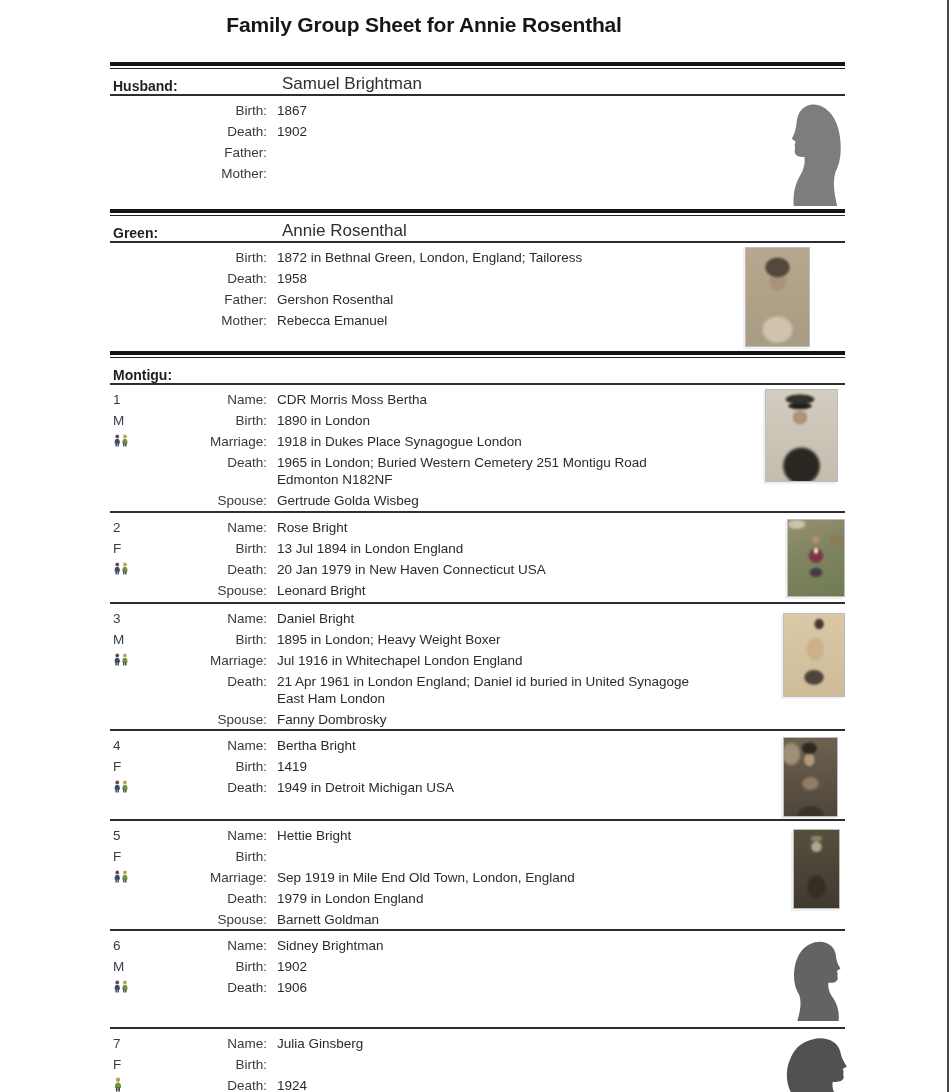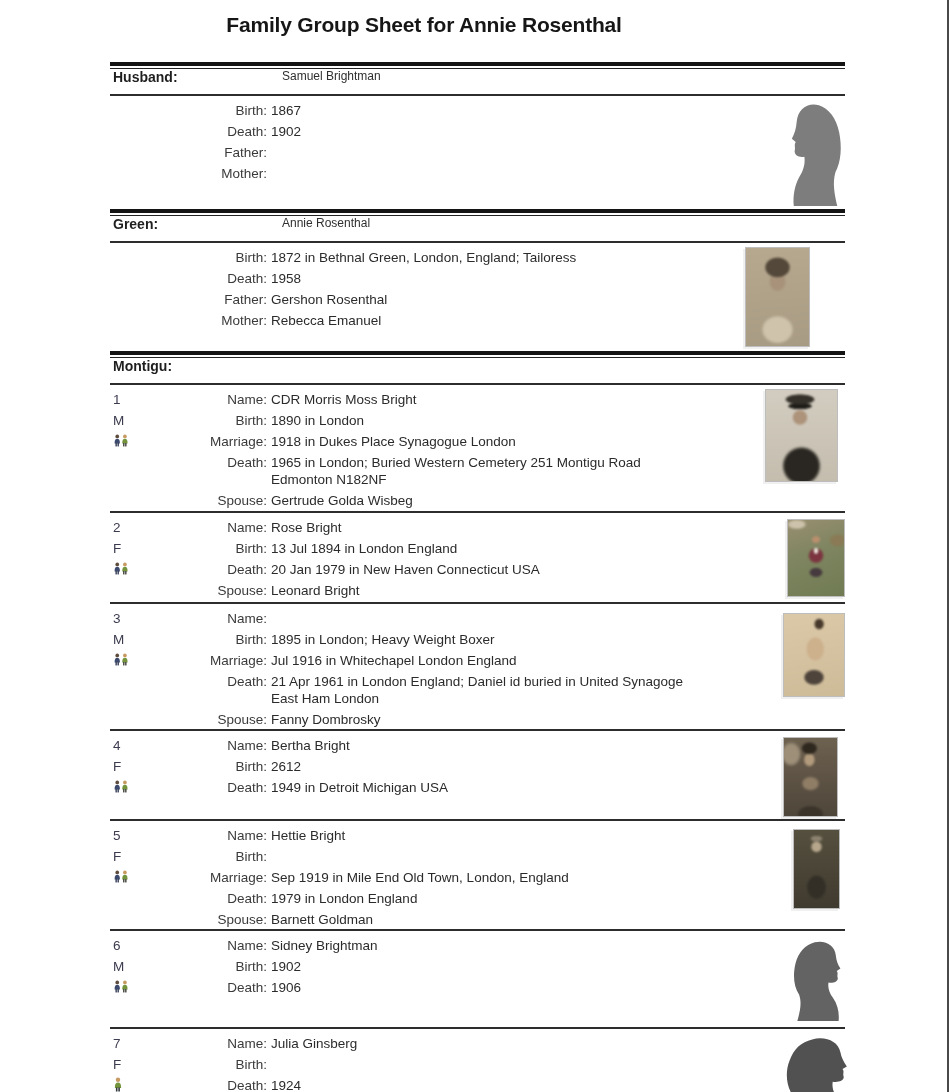--- a/index.html
+++ b/index.html
@@ -11,27 +11,27 @@
   }
   .page-edge{position:absolute;left:947px;top:0;width:2px;height:1092px;background:#4a4a4a;}
   .header{position:relative;height:62px;}
   .title{
     position:absolute;top:13px;left:0;width:848px;text-align:center;
     font-size:21px;font-weight:bold;color:#161616;letter-spacing:-0.2px;
   }
   .doc{position:absolute;left:110px;top:62px;width:735px;}
   .rule-double{height:2px;border-top:4px solid #141414;border-bottom:1px solid #232323;}
   .rule-thin{height:0;border-top:2px solid #2d2d2d;}
-  .sec-head{height:25px;display:flex;align-items:flex-start;position:relative;}
+  .sec-head{height:25px;display:flex;align-items:flex-end;position:relative;}
   .sec-label{font-weight:bold;font-size:14px;color:#1f1f1f;padding-left:3px;width:172px;box-sizing:border-box;}
-  .sec-name{font-size:12px;color:#2f2f2f;}
+  .sec-name{font-size:17px;color:#2f2f2f;}
   .fields{position:relative;padding-top:6px;box-sizing:border-box;}
   .fields--husband{min-height:113px;}
   .fields--wife{min-height:108px;}
-  .field-row{display:grid;grid-template-columns:157px 1fr;column-gap:4px;margin-bottom:4px;}
+  .field-row{display:grid;grid-template-columns:157px 1fr;column-gap:10px;margin-bottom:4px;}
   .field-label{text-align:right;font-size:13.5px;color:#3a3a3a;line-height:17px;}
   .field-value{font-size:13.5px;color:#2b2b2b;line-height:17px;white-space:pre-line;max-width:505px;}
   .child-block{position:relative;padding-top:6px;padding-left:0;box-sizing:border-box;}
   .child-block .fields-inner{margin:0;}
   .child-id{position:absolute;left:3px;top:6px;width:40px;}
   .child-number,.child-sex{font-size:13.5px;line-height:17px;margin-bottom:4px;color:#3c3c50;}
   .child-icon{height:17px;margin-top:1px;}
   .child-icon svg{display:block;}
   .photo{position:absolute;overflow:hidden;box-sizing:border-box;background:#cfc9bd;}
   .photo--framed{border:1px solid #bdbdbd;box-shadow:-2px 2px 0 rgba(0,0,0,0.06);}
@@ -168,21 +168,21 @@
               <circle cx="14" cy="2.7" r="2.2" fill="#c79a62"></circle>
               <path d="M10.9 10 Q10.9 5.4 14 5.4 Q17.1 5.4 17.1 10 L17.1 11 L10.9 11 Z" fill="#74943c"></path>
               <rect x="11.9" y="10.5" width="1.6" height="4" fill="#3a3a33"></rect>
               <rect x="14.3" y="10.5" width="1.6" height="4" fill="#3a3a33"></rect>
             </svg>
           </div>
     </div>
     <div class="fields-inner">
   <div class="field-row">
     <div class="field-label">Name:</div>
-    <div class="field-value">CDR Morris Moss Bright</div>
+    <div class="field-value">CDR Morris Moss Bertha</div>
   </div>
 
   <div class="field-row">
     <div class="field-label">Birth:</div>
     <div class="field-value">1890 in London</div>
   </div>
 
   <div class="field-row">
     <div class="field-label">Marriage:</div>
     <div class="field-value">1918 in Dukes Place Synagogue London</div>
@@ -260,20 +260,21 @@
               <circle cx="14" cy="2.7" r="2.2" fill="#c79a62"></circle>
               <path d="M10.9 10 Q10.9 5.4 14 5.4 Q17.1 5.4 17.1 10 L17.1 11 L10.9 11 Z" fill="#74943c"></path>
               <rect x="11.9" y="10.5" width="1.6" height="4" fill="#3a3a33"></rect>
               <rect x="14.3" y="10.5" width="1.6" height="4" fill="#3a3a33"></rect>
             </svg>
           </div>
     </div>
     <div class="fields-inner">
   <div class="field-row">
     <div class="field-label">Name:</div>
+    <div class="field-value">Daniel Bright</div>
   </div>
 
   <div class="field-row">
     <div class="field-label">Birth:</div>
     <div class="field-value">1895 in London; Heavy Weight Boxer</div>
   </div>
 
   <div class="field-row">
     <div class="field-label">Marriage:</div>
     <div class="field-value">Jul 1916 in Whitechapel London England</div>
@@ -313,21 +314,21 @@
           </div>
     </div>
     <div class="fields-inner">
   <div class="field-row">
     <div class="field-label">Name:</div>
     <div class="field-value">Bertha Bright</div>
   </div>
 
   <div class="field-row">
     <div class="field-label">Birth:</div>
-    <div class="field-value">2612</div>
+    <div class="field-value">1419</div>
   </div>
 
   <div class="field-row">
     <div class="field-label">Death:</div>
     <div class="field-value">1949 in Detroit Michigan USA</div>
   </div>
 </div>
     <div class="photo photo--framed" style="width: 55px; height: 80px; right: 7px; top: 6px;">
           <div class="ph ph--woman-portrait-dark"></div>
         </div>

